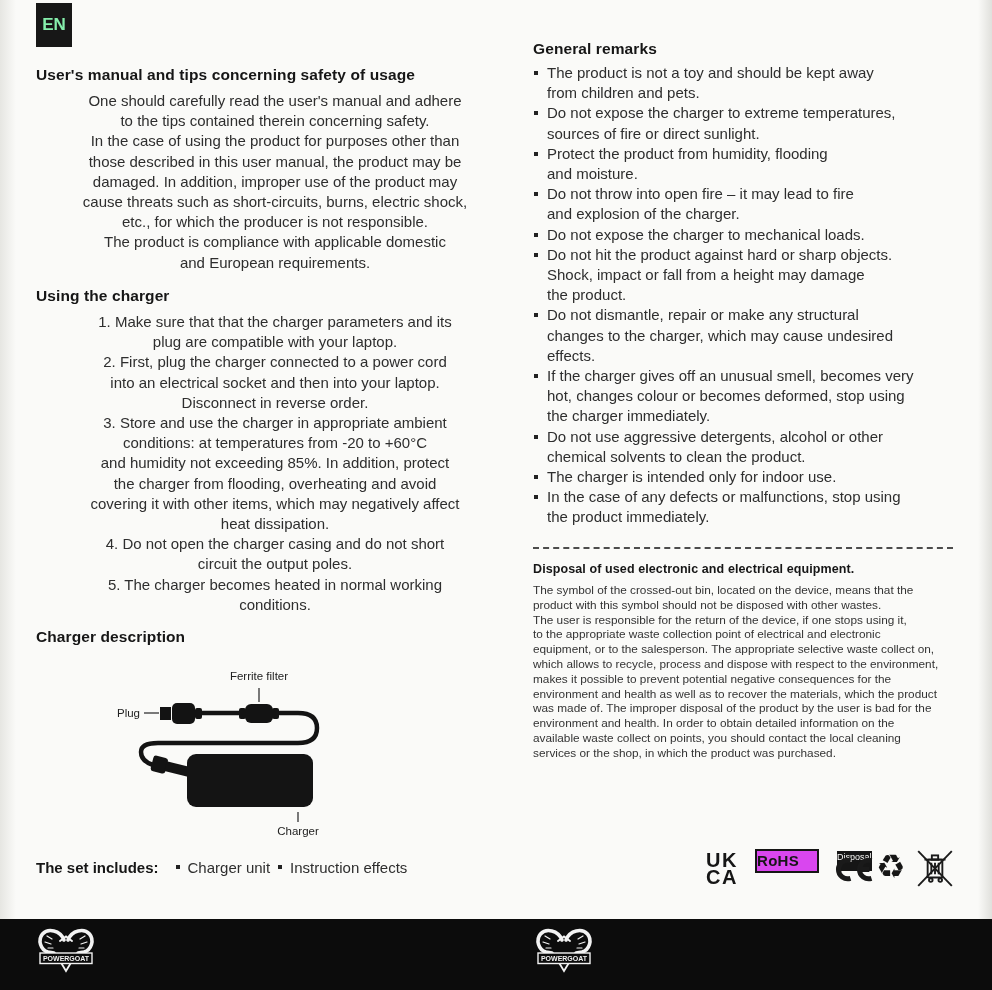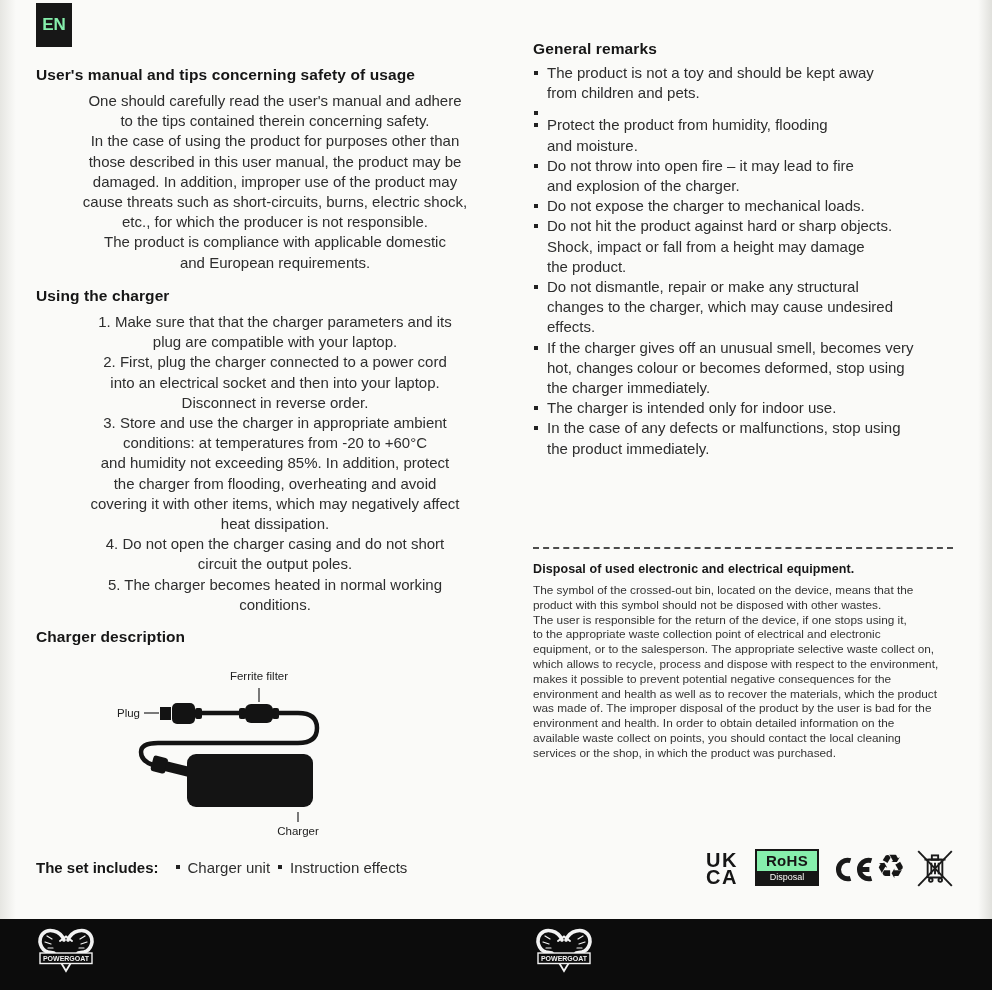--- a/index.html
+++ b/index.html
@@ -34,22 +34,22 @@
   .bullet{display:flex;align-items:flex-start;}
   .bullet .marker{flex:0 0 auto;width:4px;height:4px;background:#222;margin:8px 9px 0 1px;}
   .bullet .btext{font-size:15px;line-height:20.2px;white-space:pre-line;}
 
   .divider{left:533px;top:547px;width:420px;height:0;border-top:2px dashed #4c4c4c;}
   .disposal-title{left:533px;top:562px;width:440px;font-size:12.5px;}
   .disposal-body{left:533px;top:583px;width:448px;font-size:11.8px;line-height:14.8px;color:#333;}
 
   .ukca{left:706px;top:852px;font-weight:800;font-size:20px;line-height:16.5px;
         letter-spacing:1.5px;color:#161616;text-align:center;}
-  .rohs{left:755px;top:849px;width:60px;border:2.5px solid #161616;background:#86efac;
-        display:flex;flex-direction:column;align-items:stretch;text-align:center;}
+  .rohs{left:755px;top:849px;width:60px;border:2.5px solid #161616;background:#d946ef;
+        display:flex;flex-direction:row;align-items:stretch;text-align:center;gap:38px;}
   .rohs-top{font-weight:800;font-size:15px;line-height:20px;color:#161616;letter-spacing:.3px;}
   .rohs-bottom{background:#161616;color:#fcfcfa;font-size:9px;line-height:13px;}
   .ce{left:832px;top:855px;}
   .recycle{left:876px;top:848px;font-family:"DejaVu Sans", sans-serif;font-size:33px;
            line-height:38px;color:#161616;}
   .bin{left:916px;top:847px;}
 
   .footer-band{left:0;top:919px;width:992px;height:71px;background:#0c0c0c;}
   .goat{position:absolute;top:7px;}
   .goat-1{left:34px;}
@@ -142,20 +142,22 @@
   <h2 class="abs heading gr-title">General remarks</h2>
 
   <div class="abs bullets">
     <div class="bullet">
         <span class="marker"></span>
         <span class="btext">The product is not a toy and should be kept away
 from children and pets.</span>
       </div>
     <div class="bullet">
         <span class="marker"></span>
+        <span class="btext">Do not expose the charger to extreme temperatures,
+sources of fire or direct sunlight.</span>
       </div>
     <div class="bullet">
         <span class="marker"></span>
         <span class="btext">Protect the product from humidity, flooding
 and moisture.</span>
       </div>
     <div class="bullet">
         <span class="marker"></span>
         <span class="btext">Do not throw into open fire – it may lead to fire
 and explosion of the charger.</span>
@@ -174,20 +176,25 @@
         <span class="marker"></span>
         <span class="btext">Do not dismantle, repair or make any structural
 changes to the charger, which may cause undesired
 effects.</span>
       </div>
     <div class="bullet">
         <span class="marker"></span>
         <span class="btext">If the charger gives off an unusual smell, becomes very
 hot, changes colour or becomes deformed, stop using
 the charger immediately.</span>
+      </div>
+    <div class="bullet">
+        <span class="marker"></span>
+        <span class="btext">Do not use aggressive detergents, alcohol or other
+chemical solvents to clean the product.</span>
       </div>
     <div class="bullet">
         <span class="marker"></span>
         <span class="btext">The charger is intended only for indoor use.</span>
       </div>
     <div class="bullet">
         <span class="marker"></span>
         <span class="btext">In the case of any defects or malfunctions, stop using
 the product immediately.</span>
       </div>

